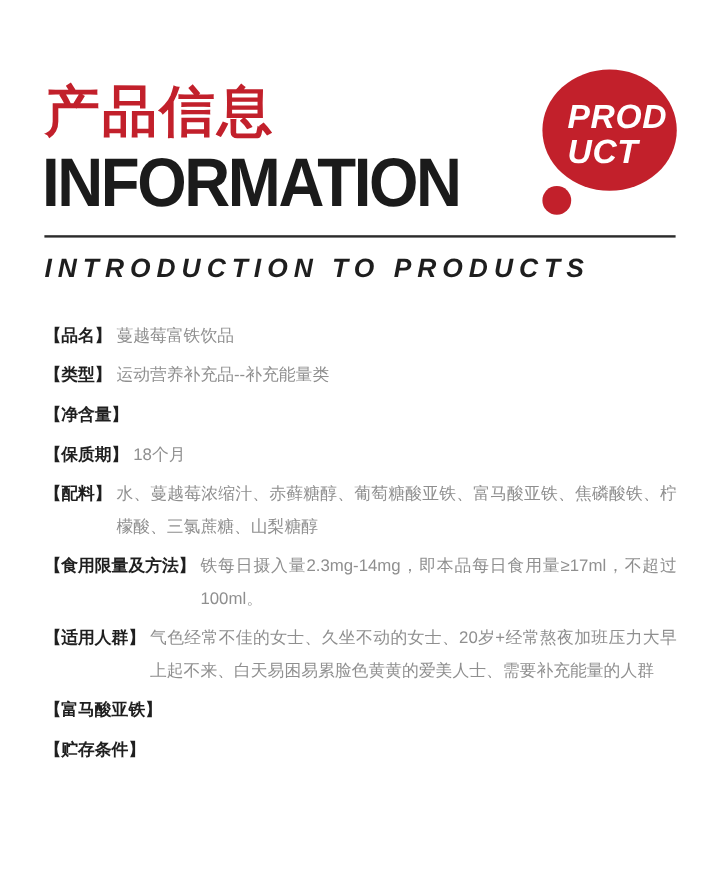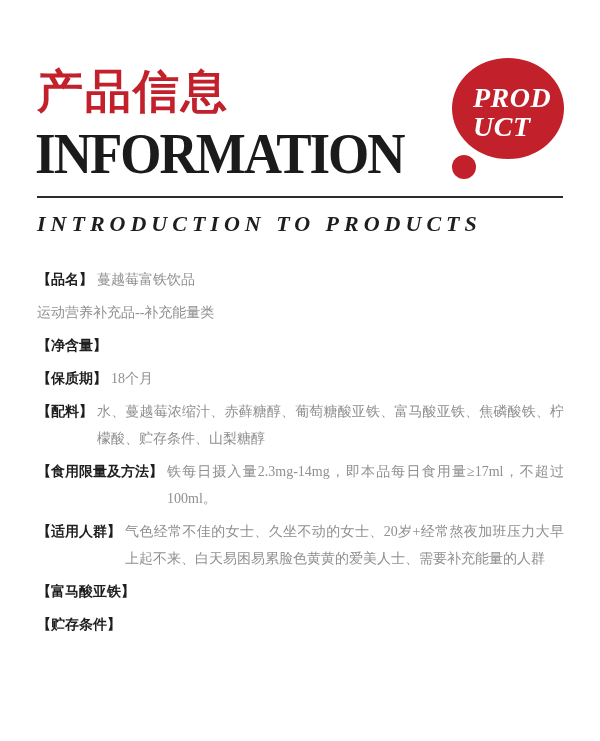--- a/index.html
+++ b/index.html
@@ -8,21 +8,21 @@
     --text-gray:#8f8f8f;
     --line-dark:#2b2b2b;
   }
   html,body{margin:0;padding:0;}
   body{background:#ffffff;}
   .page{
     position:relative;
     width:600px;height:741px;
     background:#ffffff;
     overflow:hidden;
-    font-family:Liberation Serif, serif;
+    font-family:Liberation Sans, sans-serif;
   }
   .title-cn{
     position:absolute;left:37px;top:68px;
     font-size:46px;line-height:48px;font-weight:700;
     letter-spacing:2px;color:var(--accent-red);
     white-space:nowrap;
   }
   .title-en{
     position:absolute;left:35px;top:124px;
     font-size:53px;line-height:54px;font-weight:700;
@@ -97,35 +97,36 @@
 
   <div class="subtitle">INTRODUCTION TO PRODUCTS</div>
 
   <div class="fields">
     <div class="field-row">
       <span class="field-label">【品名】</span>
       <span class="field-value">蔓越莓富铁饮品</span>
     </div>
 
     <div class="field-row">
+      <span class="field-label">【类型】</span>
       <span class="field-value">运动营养补充品--补充能量类</span>
     </div>
 
     <div class="field-row">
       <span class="field-label">【净含量】</span>
     </div>
 
     <div class="field-row">
       <span class="field-label">【保质期】</span>
       <span class="field-value">18个月</span>
     </div>
 
     <div class="field-row">
       <span class="field-label">【配料】</span>
-      <span class="field-value">水、蔓越莓浓缩汁、赤藓糖醇、葡萄糖酸亚铁、富马酸亚铁、焦磷酸铁、柠檬酸、贮存条件、山梨糖醇</span>
+      <span class="field-value">水、蔓越莓浓缩汁、赤藓糖醇、葡萄糖酸亚铁、富马酸亚铁、焦磷酸铁、柠檬酸、三氯蔗糖、山梨糖醇</span>
     </div>
 
     <div class="field-row">
       <span class="field-label">【食用限量及方法】</span>
       <span class="field-value">铁每日摄入量2.3mg-14mg，即本品每日食用量≥17ml，不超过100ml。</span>
     </div>
 
     <div class="field-row">
       <span class="field-label">【适用人群】</span>
       <span class="field-value">气色经常不佳的女士、久坐不动的女士、20岁+经常熬夜加班压力大早上起不来、白天易困易累脸色黄黄的爱美人士、需要补充能量的人群</span>

